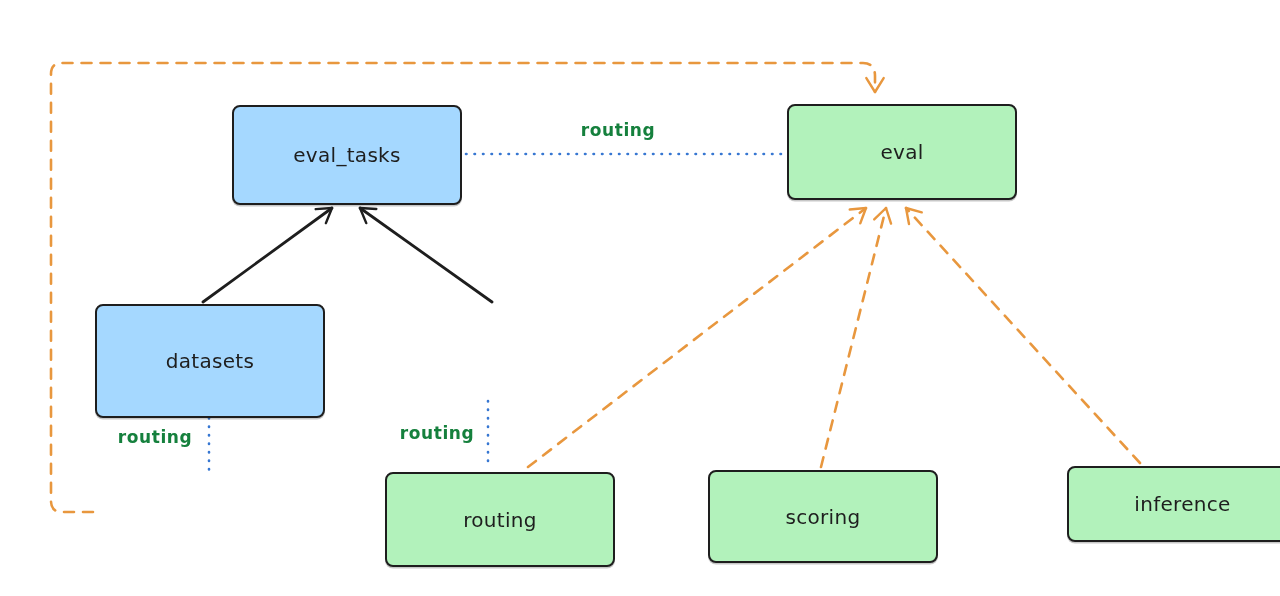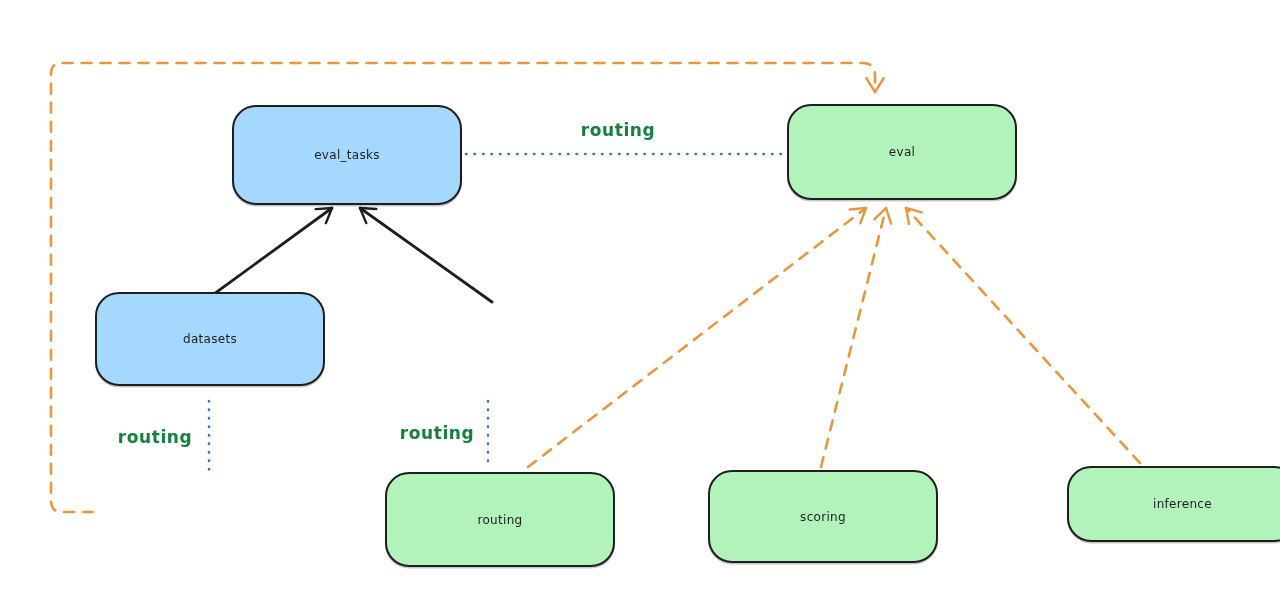--- a/index.html
+++ b/index.html
@@ -8,23 +8,23 @@
     width:1280px;height:596px;
     background:#ffffff;
     font-family:"DejaVu Sans","Liberation Sans",sans-serif;
     overflow:hidden;
   }
   .edges-layer{position:absolute;left:0;top:0;width:1280px;height:596px;}
   .node{
     position:absolute;
     box-sizing:border-box;
     border:2.6px solid #1e1e1e;
-    border-radius:24px;
+    border-radius:8px;
     display:flex;align-items:center;justify-content:center;
-    font-size:12px;color:#1e1e1e;
+    font-size:20px;color:#1e1e1e;
     box-shadow:0 1.5px 0 rgba(30,30,30,0.25);
     letter-spacing:0.3px;
   }
   .node.blue{background:#a5d8ff;}
   .node.green{background:#b2f2bb;}
   .edge-label{
     position:absolute;
     transform:translate(-50%,-50%);
     color:#15803d;
     font-size:17px;
@@ -62,21 +62,21 @@
   </svg>
 
   <div class="node blue" style="left:232px;top:105px;width:230px;height:100px;">
     <span>eval_tasks</span>
   </div>
 
   <div class="node green" style="left:787px;top:104px;width:230px;height:96px;">
     <span>eval</span>
   </div>
 
-  <div class="node blue" style="left:95px;top:292px;width:230px;height:94px;">
+  <div class="node blue" style="left:95px;top:304px;width:230px;height:114px;">
     <span>datasets</span>
   </div>
 
 
 
   <div class="node green" style="left:385px;top:472px;width:230px;height:95px;">
     <span>routing</span>
   </div>
 
   <div class="node green" style="left:708px;top:470px;width:230px;height:93px;">

